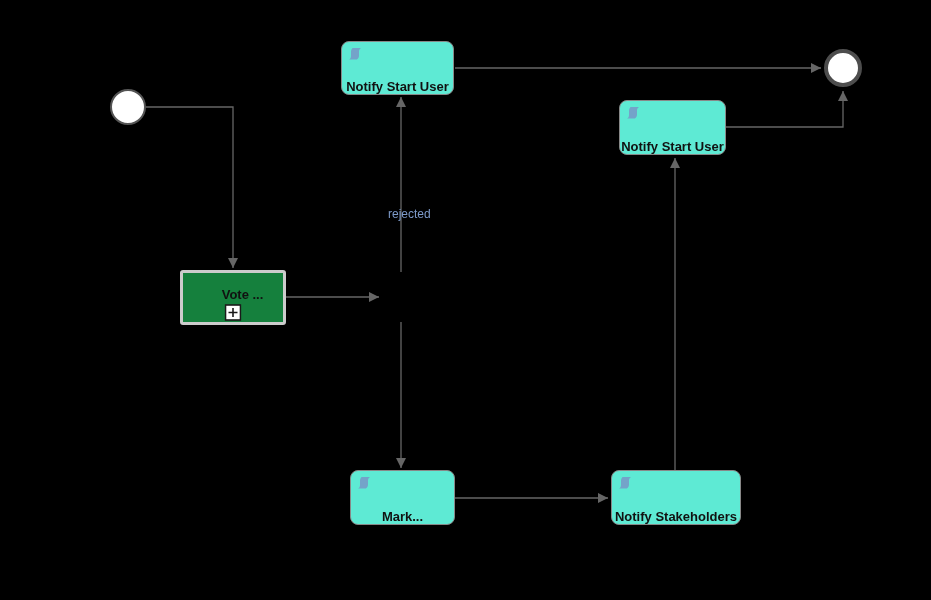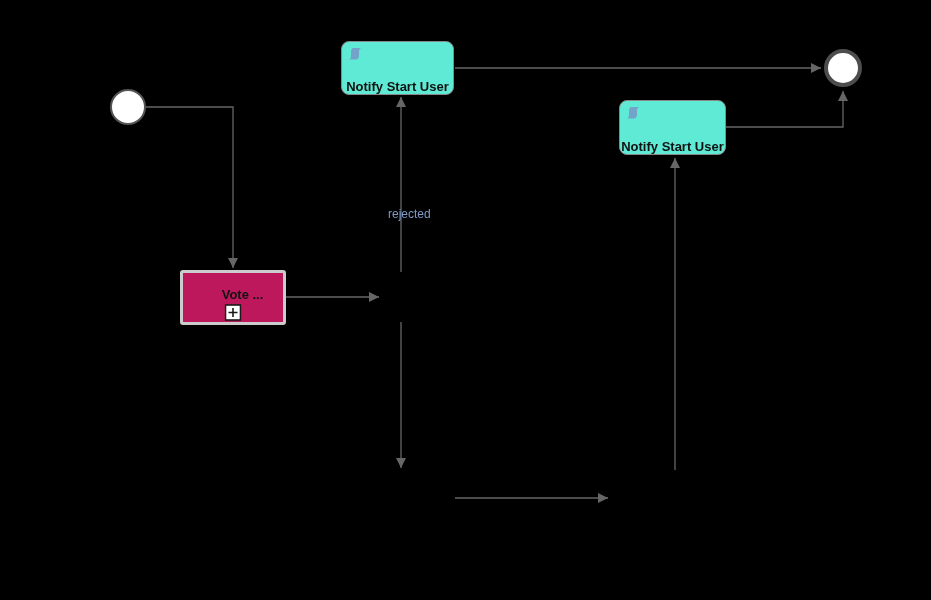--- a/index.html
+++ b/index.html
@@ -31,21 +31,21 @@
     white-space: nowrap;
   }
   .node-icon {
     position: absolute;
     left: 6px; top: 5px;
     width: 14px; height: 14px;
     line-height: 0;
   }
 
   .subprocess {
-    background: #be185d;
+    background: #15803d;
     border: 3px solid #cccccc;
     border-radius: 3px;
     display: flex;
     align-items: center;
     justify-content: center;
     padding-left: 19px;
   }
   .subprocess .label { margin-top: -6px; }
   .plus-marker {
     position: absolute;
@@ -121,21 +121,37 @@
       <svg width="17" height="17" viewBox="0 0 17 17">
         <rect x="1" y="1" width="15" height="15" fill="#ffffff" stroke="#1a1a1a" stroke-width="1.6"></rect>
         <line x1="8.5" y1="4" x2="8.5" y2="13" stroke="#1a1a1a" stroke-width="1.6"></line>
         <line x1="4" y1="8.5" x2="13" y2="8.5" stroke="#1a1a1a" stroke-width="1.6"></line>
       </svg>
     </span>
   </div>
 
   <div class="edge-label">rejected</div>
 
+  <div class="node task" style="left:350px; top:470px; width:105px; height:55px;">
+    <span class="node-icon">
+      <svg width="14" height="14" viewBox="0 0 14 14">
+        <path d="M4.6 1 H13 C11.6 1.9 11 3 11 4.4 V8.6 C11 10.2 10.3 11.6 8.8 12.6 H1 C2.4 11.7 3 10.6 3 9.2 V4.8 C3 3.2 3.6 2 4.6 1 Z" fill="#74a3c9"></path>
+      </svg>
+    </span>
+    <span class="label">Mark...</span>
+  </div>
 
+  <div class="node task" style="left:611px; top:470px; width:130px; height:55px;">
+    <span class="node-icon">
+      <svg width="14" height="14" viewBox="0 0 14 14">
+        <path d="M4.6 1 H13 C11.6 1.9 11 3 11 4.4 V8.6 C11 10.2 10.3 11.6 8.8 12.6 H1 C2.4 11.7 3 10.6 3 9.2 V4.8 C3 3.2 3.6 2 4.6 1 Z" fill="#74a3c9"></path>
+      </svg>
+    </span>
+    <span class="label">Notify Stakeholders</span>
+  </div>
 
   <div class="node task" style="left:619px; top:100px; width:107px; height:55px;">
     <span class="node-icon">
       <svg width="14" height="14" viewBox="0 0 14 14">
         <path d="M4.6 1 H13 C11.6 1.9 11 3 11 4.4 V8.6 C11 10.2 10.3 11.6 8.8 12.6 H1 C2.4 11.7 3 10.6 3 9.2 V4.8 C3 3.2 3.6 2 4.6 1 Z" fill="#74a3c9"></path>
       </svg>
     </span>
     <span class="label">Notify Start User</span>
   </div>
 

